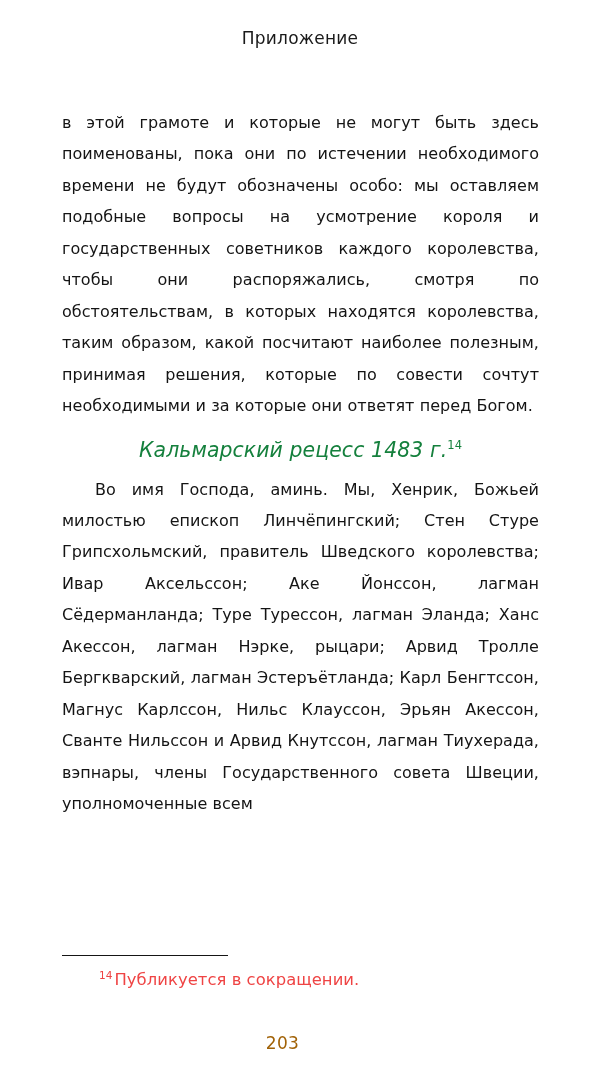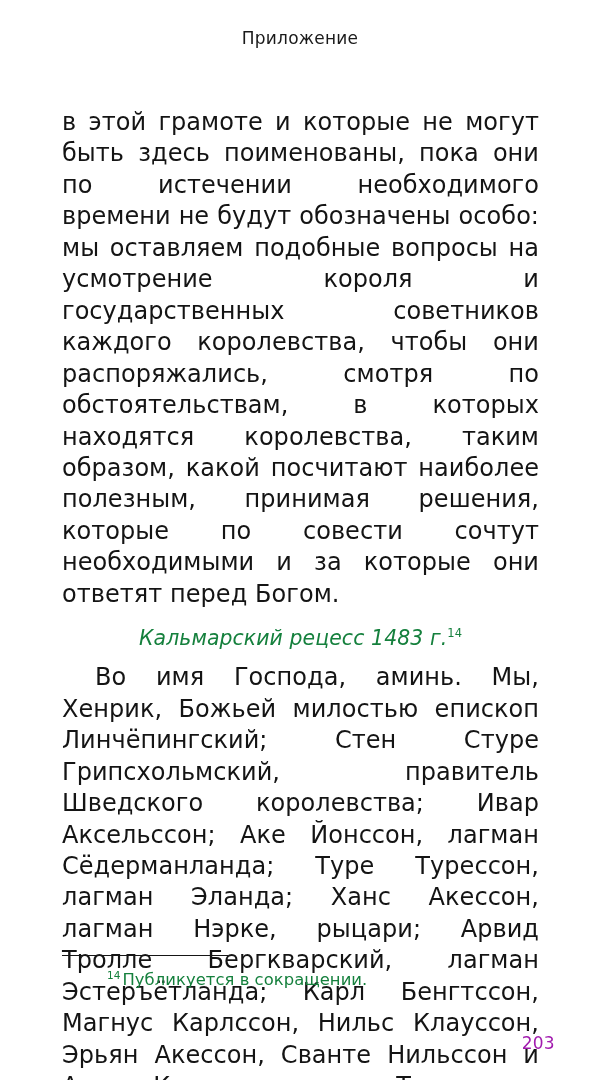--- a/index.html
+++ b/index.html
@@ -39,21 +39,21 @@
   
   .textblock {
     position: absolute;
     top: 107px;
     left: 62px;
     width: 477px;
   }
 
   p.body-par {
     margin: 0;
-    font-size: 24px;
+    font-size: 16px;
     line-height: 31.45px;
     text-align: justify;
     text-justify: inter-word;
     letter-spacing: 0.04px;
     word-spacing: 0.1px;
     color: #141414;
     hyphens: manual;
   }
   p.body-par.indent {
     text-indent: 33px;
@@ -86,44 +86,44 @@
     width: 477px;
   }
   .footnote-rule {
     width: 166px;
     height: 0;
     border: 0;
     border-top: 1.6px solid #151515;
     margin: 0 0 12px 0;
   }
   .footnote-text {
-    margin: 12px;
+    margin: 4px;
     font-size: 16.4px;
     line-height: 23px;
     text-indent: 33px;
-    color: #15803d;
+    color: #ef4444;
     letter-spacing: 0.05px;
   }
   .footnote-text sup {
     font-size: 10.5px;
     vertical-align: super;
     line-height: 0;
   }
   .footnote-text sup + span { padding-left: 2px; }
 
   
   .folio {
     position: absolute;
-    left: 78px;
+    left: 44px;
     top: 1032px;
     width: 477px;
-    text-align: right;
+    text-align: center;
     font-size: 17px;
     line-height: 22px;
-    color: #a21caf;
+    color: #a16207;
     letter-spacing: 0.3px;
   }
 </style>
 </head>
 <body>
 
 <div class="page">
 
   <div class="running-header">Приложение</div>
 

